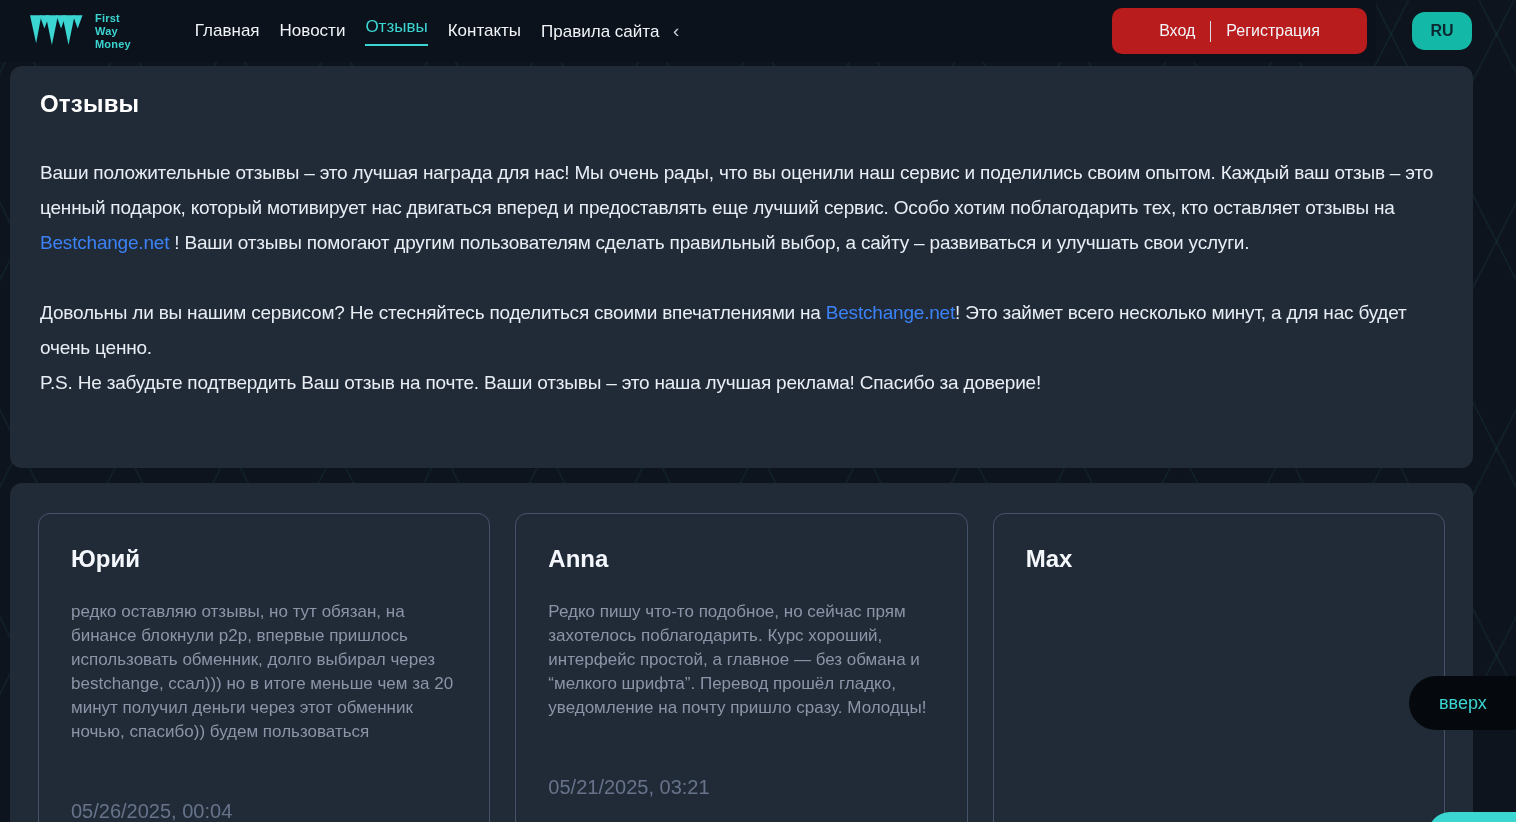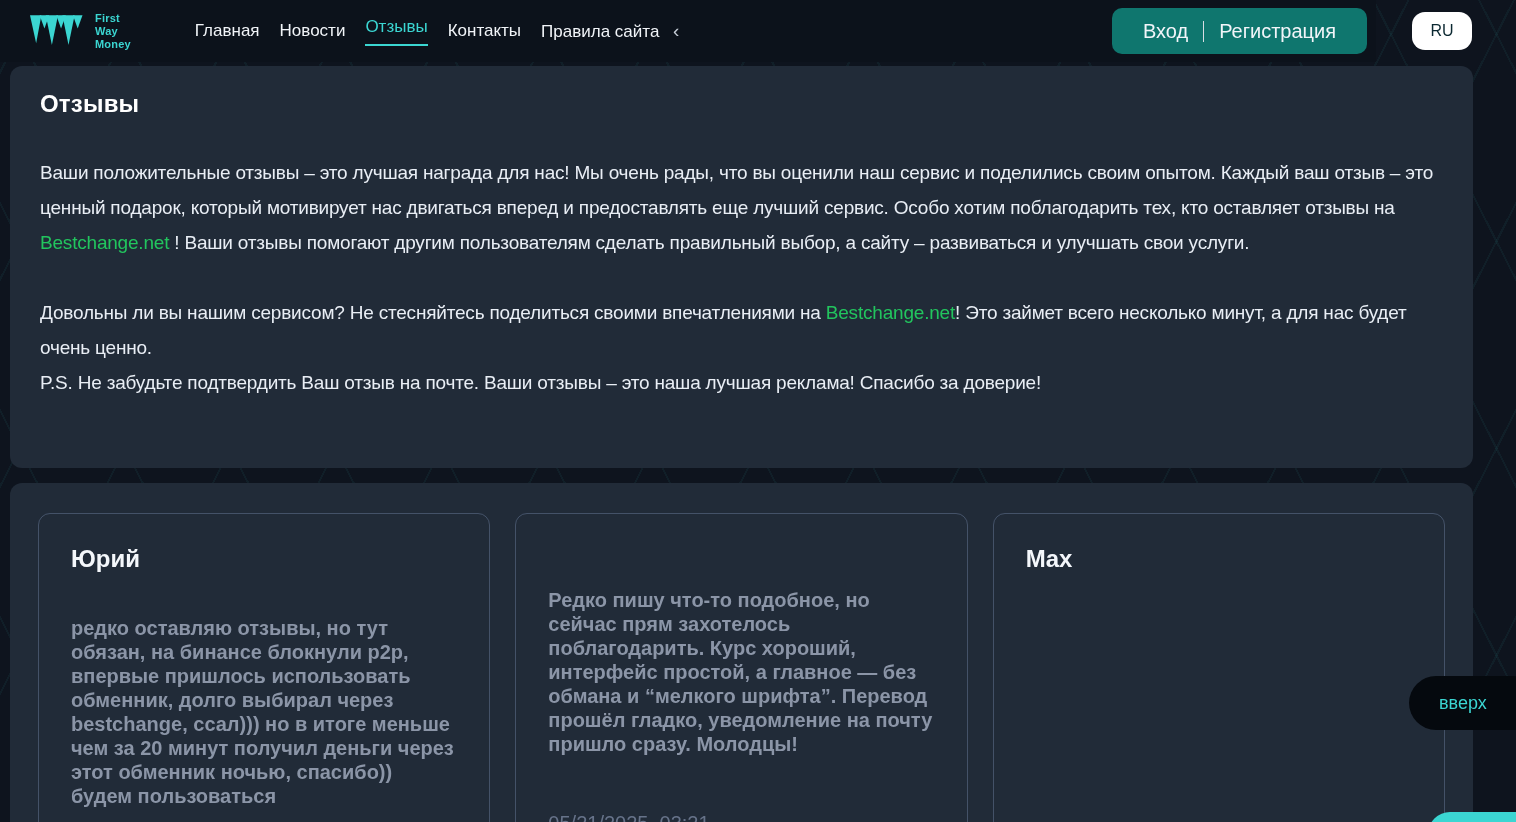--- a/index.html
+++ b/index.html
@@ -26,51 +26,51 @@
     background:#0c121b; display:flex; align-items:center; z-index:2;
   }
   .brand { display:flex; align-items:center; margin-left:30px; gap:9px; cursor:pointer; }
   .brand-text { color:#3bd6d2; font-size:11px; line-height:13px; font-weight:700; letter-spacing:.2px; }
   .nav { display:flex; align-items:center; margin-left:64px; gap:20px; }
   .nav-item { color:#f1f4f8; font-size:17px; cursor:pointer; white-space:nowrap; }
   .nav-item.active { color:#3bd6d2; padding-bottom:7px; border-bottom:2px solid #3bd6d2; }
   .nav-item .chev { color:#c7ced8; font-size:19px; margin-left:9px; font-weight:400; }
   .auth-pill {
     position:absolute; left:1112px; top:8px; width:255px; height:46px;
-    background:#0f766e; border-radius:10px;
+    background:#b91c1c; border-radius:10px;
     display:flex; align-items:center; justify-content:center; gap:15px;
-    font-size:20px; color:#f2f5f9;
+    font-size:16px; color:#f2f5f9;
   }
   .auth-link { cursor:pointer; }
   .auth-divider { width:1px; height:21px; background:#d8dde3; }
   .lang-btn {
     position:absolute; left:1412px; top:12px; width:60px; height:38px;
-    background:#ffffff; color:#0b2831; border:none; border-radius:13px;
-    font-size:16px; font-weight:400; cursor:pointer;
+    background:#14b8a6; color:#0b2831; border:none; border-radius:13px;
+    font-size:16px; font-weight:700; cursor:pointer;
     display:flex; align-items:center; justify-content:center;
     font-family:"Liberation Sans", sans-serif;
   }
 
   
   .panel { background:#212b38; border-radius:12px; position:absolute; z-index:1; }
   .panel-main { left:10px; top:66px; width:1463px; height:402px; padding:24px 30px 0 30px; }
   .page-title { font-size:24px; font-weight:700; color:#ffffff; letter-spacing:.2px; }
   .intro { margin-top:37px; font-size:19px; line-height:35px; letter-spacing:-0.2px; color:#e9eef5; max-width:1408px; }
   .intro + .intro { margin-top:35px; }
-  .text-link { color:#22c55e; cursor:pointer; text-decoration:none; }
+  .text-link { color:#3b82f6; cursor:pointer; text-decoration:none; }
 
   
   .panel-reviews { left:10px; top:483px; width:1463px; height:380px; padding:30px 28px 0 28px; }
   .cards { display:flex; gap:25px; }
   .card {
     flex:1 1 0; border:1px solid rgba(125,148,185,0.38); border-radius:12px;
     padding:31px 32px; min-height:360px; background:transparent;
   }
   .card-name { font-size:24px; font-weight:700; color:#f4f7fb; }
-  .card-text { margin-top:43px; font-size:20px; line-height:24px; color:#8b95a7;font-weight:bold; }
+  .card-text { margin-top:27px; font-size:17px; line-height:24px; color:#8b95a7; }
   .card-date { margin-top:56px; font-size:20px; color:#67738a; }
 
   
   .back-to-top {
     position:absolute; left:1409px; top:676px; width:130px; height:54px;
     background:#05090e; border-radius:27px; z-index:5; cursor:pointer;
     display:flex; align-items:center; color:#3bd6d2; font-size:18px;
     padding-left:30px;
   }
   .corner-widget {
@@ -136,20 +136,21 @@
 <section class="panel panel-reviews">
   <div class="cards">
 
     <article class="card">
       <div class="card-name">Юрий</div>
       <div class="card-text">редко оставляю отзывы, но тут обязан, на бинансе блокнули p2p, впервые пришлось использовать обменник, долго выбирал через bestchange, ссал))) но в итоге меньше чем за 20 минут получил деньги через этот обменник ночью, спасибо)) будем пользоваться</div>
       <div class="card-date">05/26/2025, 00:04</div>
     </article>
 
     <article class="card">
+      <div class="card-name">Anna</div>
       <div class="card-text">Редко пишу что-то подобное, но сейчас прям захотелось поблагодарить. Курс хороший, интерфейс простой, а главное — без обмана и “мелкого шрифта”. Перевод прошёл гладко, уведомление на почту пришло сразу. Молодцы!</div>
       <div class="card-date">05/21/2025, 03:21</div>
     </article>
 
     <article class="card">
       <div class="card-name">Max</div>
     </article>
 
   </div>
 </section>

